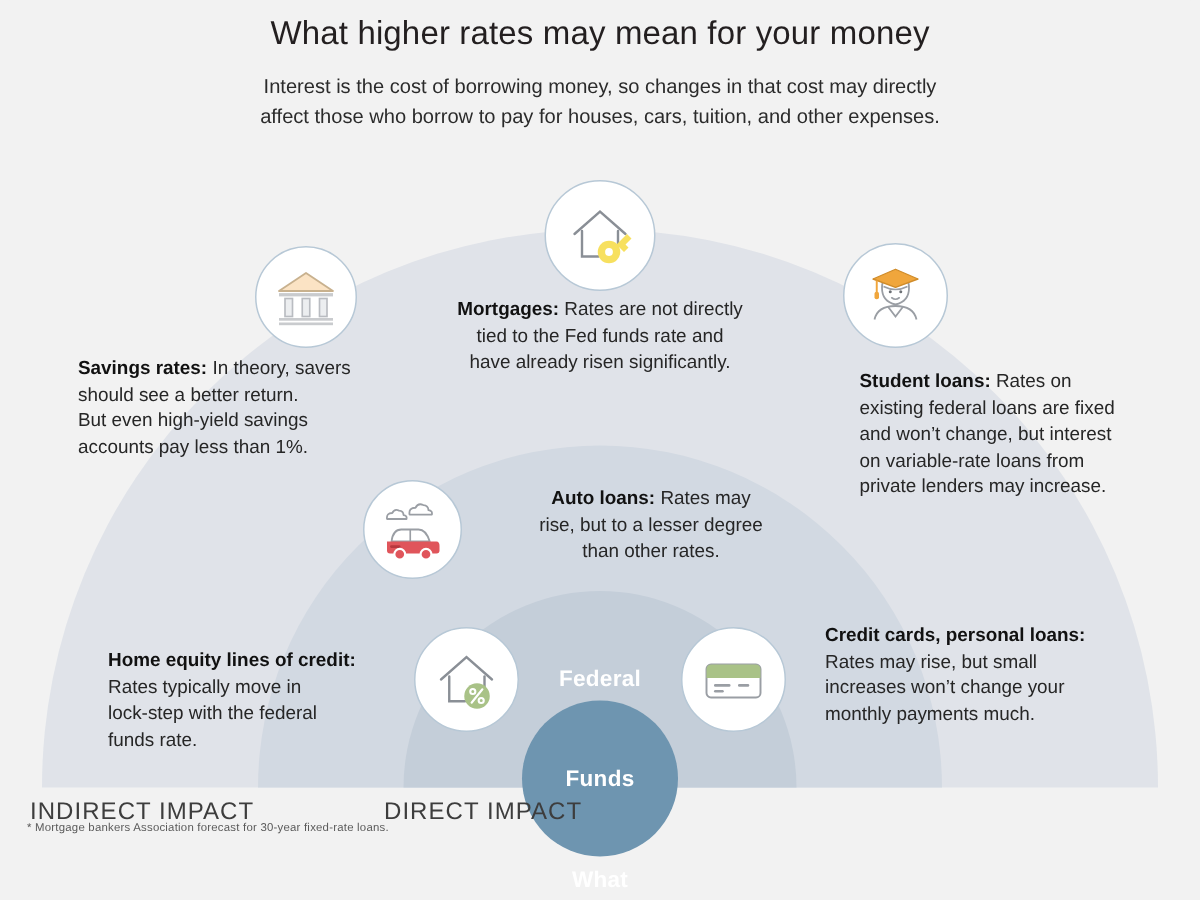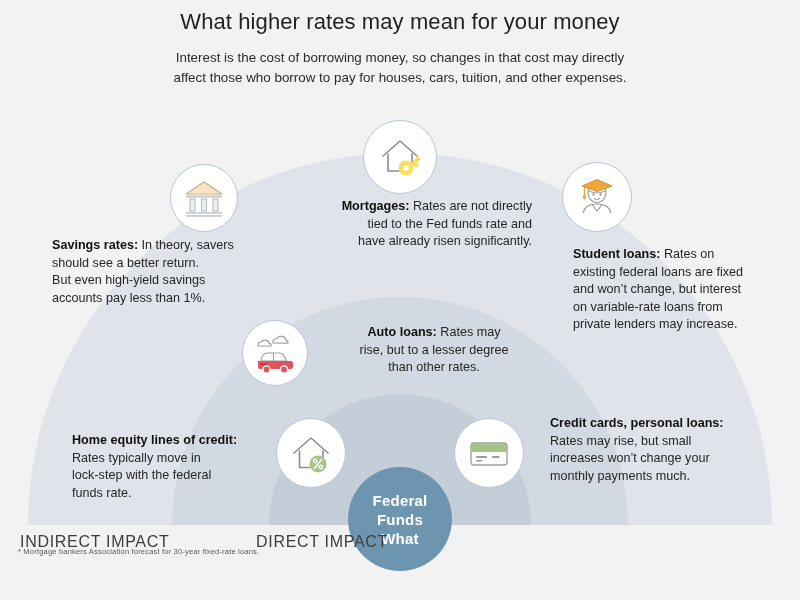--- a/index.html
+++ b/index.html
@@ -30,28 +30,28 @@
   .bubble {
     position: absolute; border-radius: 50%;
     background: #ffffff; border: 1.6px solid #b7c8d6;
     display: flex; align-items: center; justify-content: center;
   }
 
   
   .callout { position: absolute; font-size: 12.6px; line-height: 17.6px; color: #262626; }
   .callout b { font-weight: bold; color: #111; }
   .callout span.ln { display: block; }
-  .c-center { text-align: right; }
+  .c-center { text-align: center; }
 
   
   .hub {
     position: absolute; border-radius: 50%;
     background: #6e95b0; color: #ffffff;
     display: flex; flex-direction: column; align-items: center; justify-content: center;
-    font-weight: bold; font-size: 15px; line-height: 19px; letter-spacing: .2px;
+    font-weight: bold; font-size: 15px; line-height: 19px; letter-spacing: .2px; gap: 48px;
   }
   .hub span { display: block; }
 
   
   .impact {
     position: absolute; font-size: 16px; color: #3d3d3d; letter-spacing: .7px; text-align: right;
   }
   .footnote { position: absolute; left: 18px; top: 547px; font-size: 7.6px; color: #5a5a5a; letter-spacing: .15px; }
 </style>
 </head>

